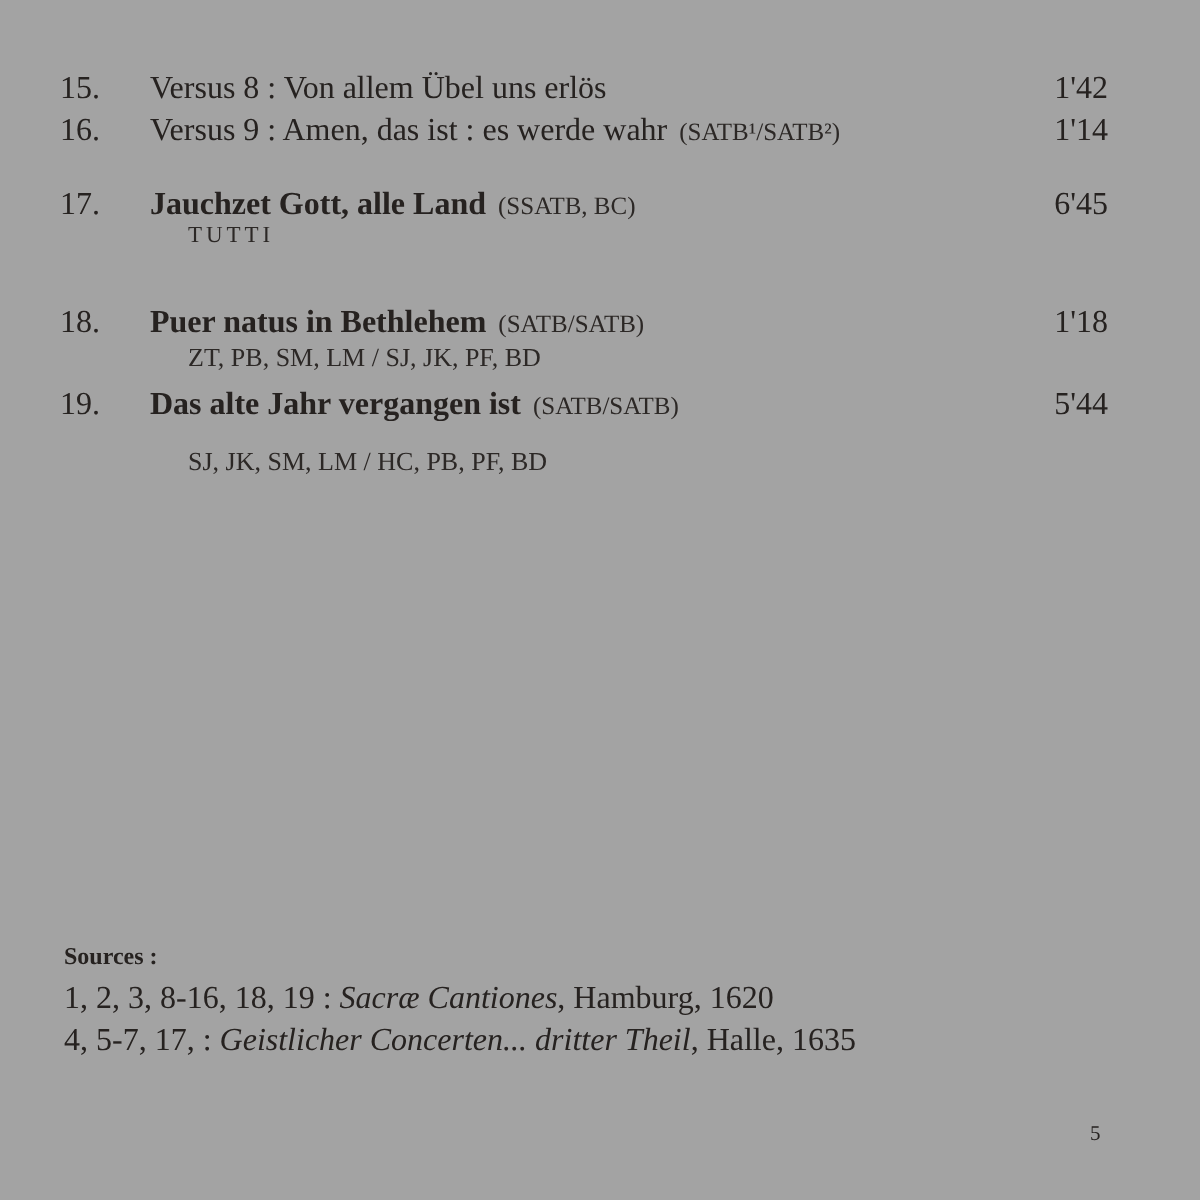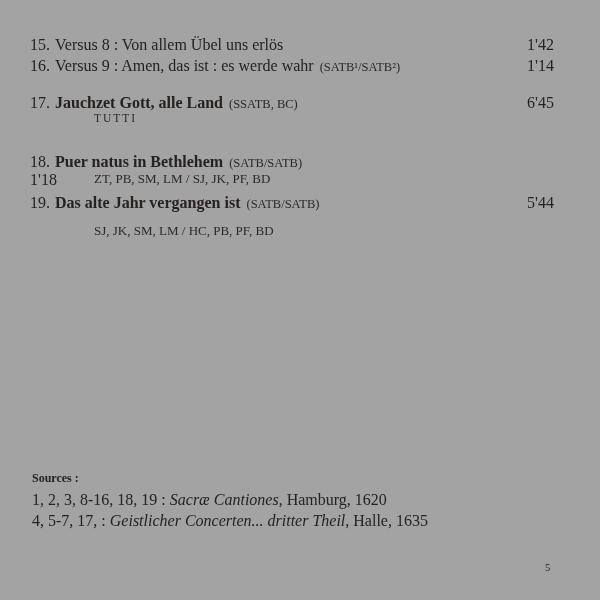--- a/index.html
+++ b/index.html
@@ -19,21 +19,21 @@
     display: flex;
     justify-content: space-between;
     align-items: baseline;
   }
   .track-left {
     display: flex;
     align-items: baseline;
     white-space: nowrap;
   }
   .track-num   { font-size: 16px; margin-right: 5px; }
-  .track-title { font-size: 16px; }
+  .track-title { font-size: 16px; margin-left: 20px; }
   .track-title.bold { font-weight: bold; }
   .track-scoring { font-size: 12.5px; margin-left: 6px; color: #2c2826; }
   .track-duration { font-size: 16px; }
   .subline {
     position: absolute;
     left: 94px;
     font-size: 13px;
     color: #2c2826;
     white-space: nowrap;
   }
@@ -55,21 +55,21 @@
     position: absolute;
     left: 545px;
     top: 562px;
     font-size: 10.5px;
   }
   
   #row15 { top: 36px; }
   #row16 { top: 57px; gap: 48px; }
   #row17 { top: 94px; gap: 15px; }
   #tutti17 { top: 112px; }
-  #row18 { top: 153px; flex-direction: column; }
+  #row18 { top: 153px; }
   #perf18 { top: 171px; }
   #row19 { top: 194px; }
   #perf19 { top: 223px; }
   #sources-heading { top: 471px; }
   #src1 { top: 491px; }
   #src2 { top: 512px; }
 </style>
 </head>
 <body>
 

